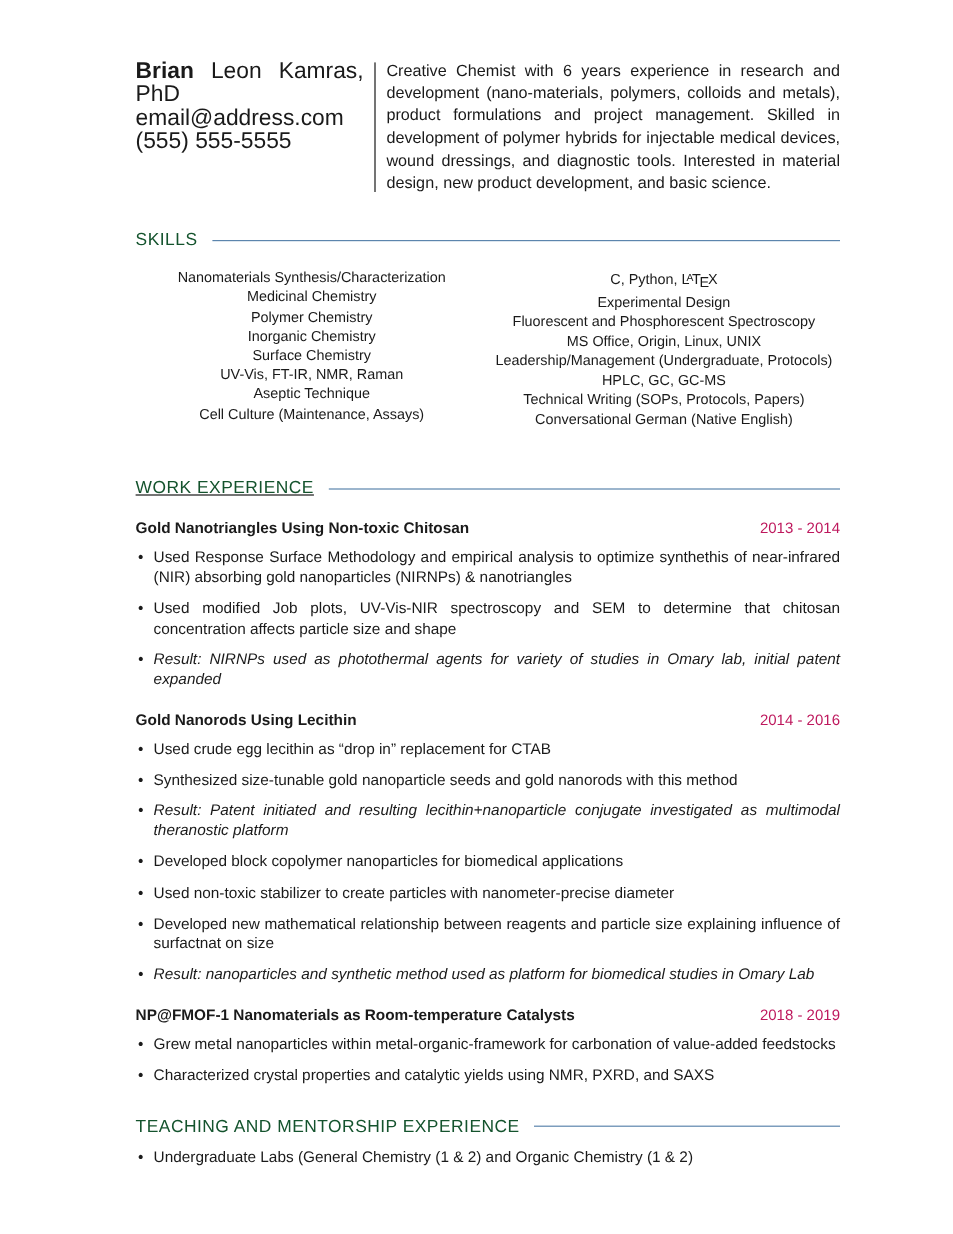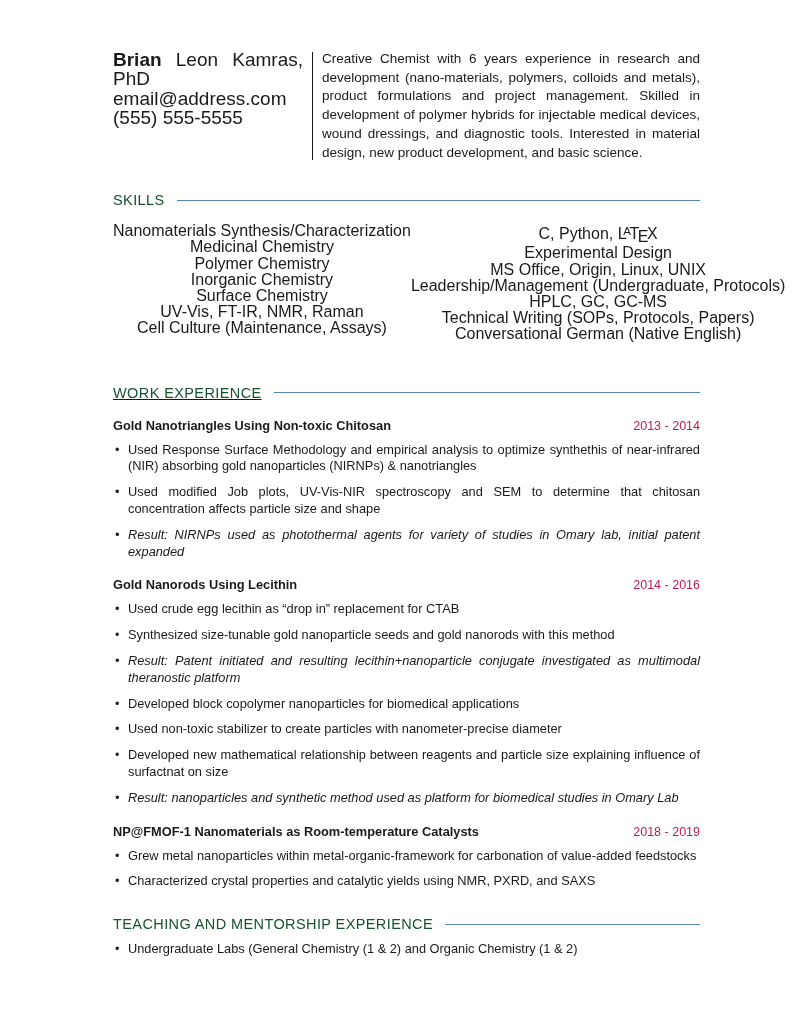--- a/index.html
+++ b/index.html
@@ -75,21 +75,21 @@
   }
 
   
   .skills-grid {
     display: flex;
     margin-top: 15px;
   }
   .skills-col {
     flex: 1;
     text-align: center;
-    font-size: 16px;
+    font-size: 12px;
     line-height: 16.2px;
   }
   .skill-item { white-space: nowrap; }
 
   
   .latex-sup {
     font-size: 0.72em;
     vertical-align: 0.32em;
     margin-left: -0.30em;
     margin-right: -0.12em;
@@ -156,25 +156,27 @@
       <span class="section-rule"></span>
     </div>
     <div class="skills-grid">
       <div class="skills-col">
         <div class="skill-item">Nanomaterials Synthesis/Characterization</div>
         <div class="skill-item">Medicinal Chemistry</div>
         <div class="skill-item">Polymer Chemistry</div>
         <div class="skill-item">Inorganic Chemistry</div>
         <div class="skill-item">Surface Chemistry</div>
         <div class="skill-item">UV-Vis, FT-IR, NMR, Raman</div>
+        <div class="skill-item">Aseptic Technique</div>
         <div class="skill-item">Cell Culture (Maintenance, Assays)</div>
       </div>
       <div class="skills-col">
         <div class="skill-item"><span>C, Python, L</span><span class="latex-sup">A</span><span>T</span><span class="latex-sub">E</span><span>X</span></div>
         <div class="skill-item">Experimental Design</div>
+        <div class="skill-item">Fluorescent and Phosphorescent Spectroscopy</div>
         <div class="skill-item">MS Office, Origin, Linux, UNIX</div>
         <div class="skill-item">Leadership/Management (Undergraduate, Protocols)</div>
         <div class="skill-item">HPLC, GC, GC-MS</div>
         <div class="skill-item">Technical Writing (SOPs, Protocols, Papers)</div>
         <div class="skill-item">Conversational German (Native English)</div>
       </div>
     </div>
   </div>
 
   <div class="work-section">

